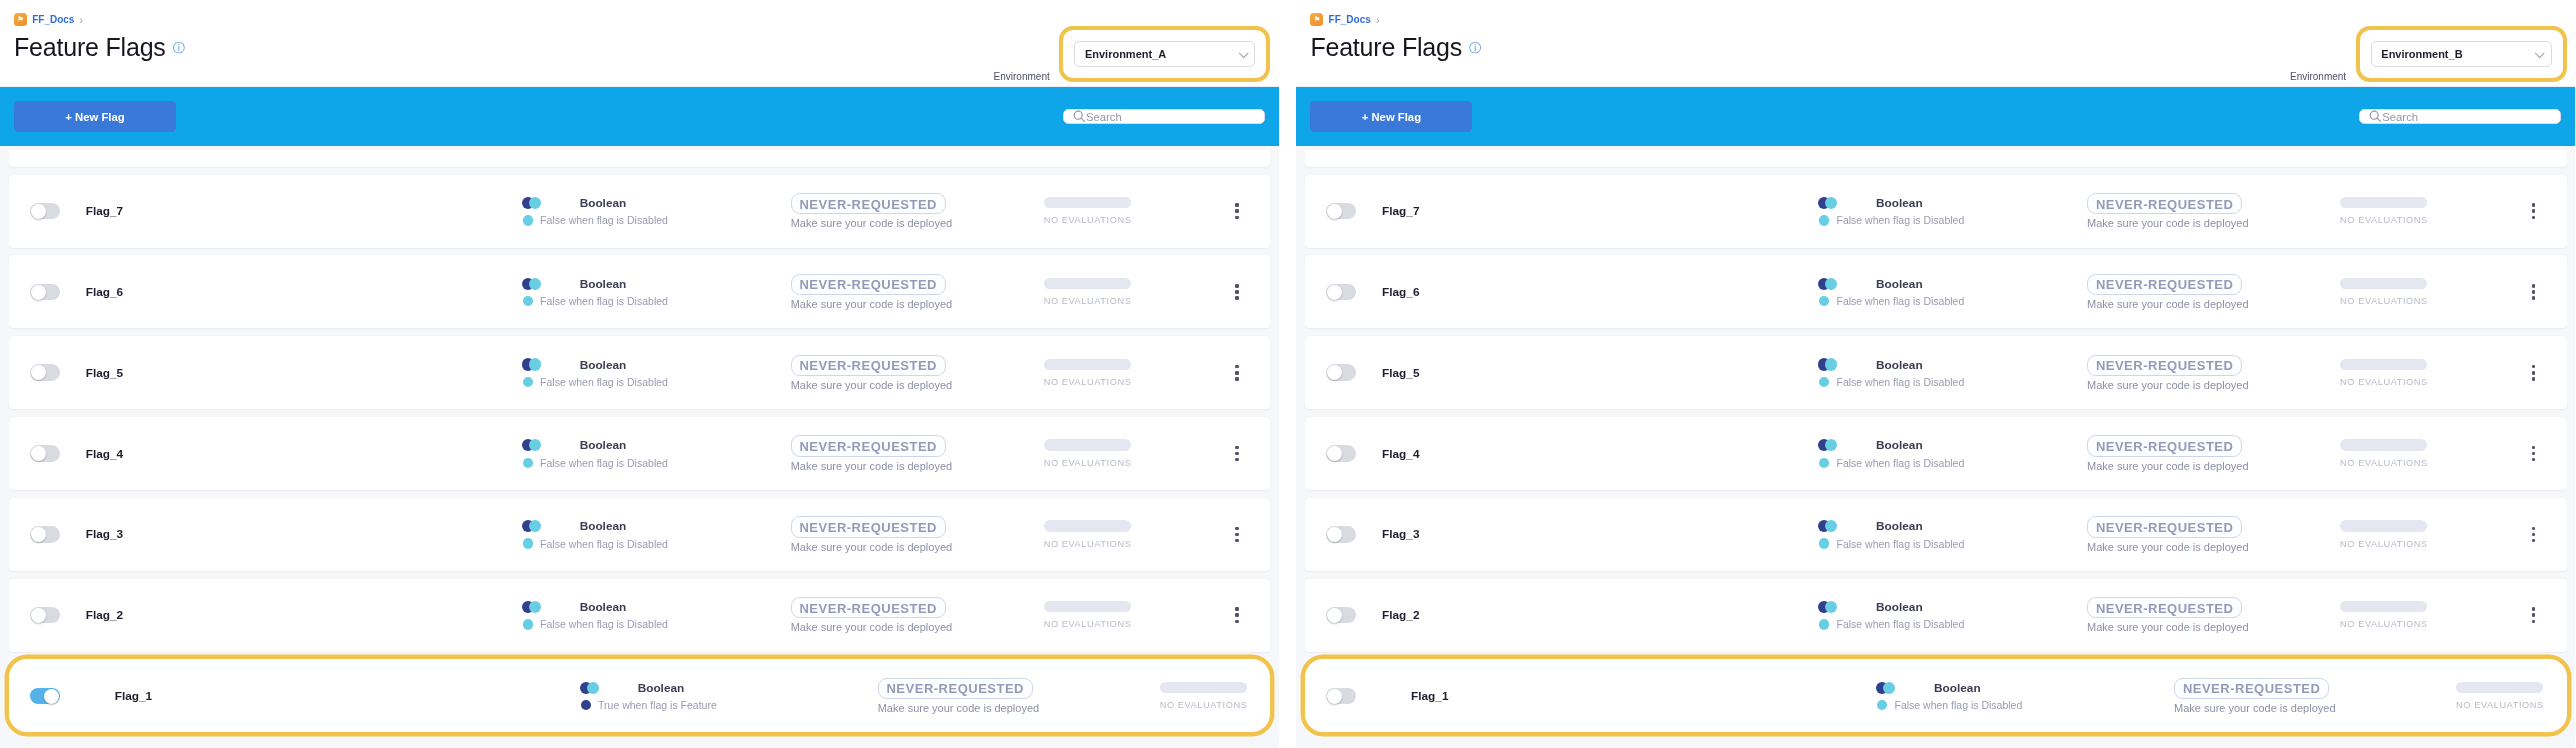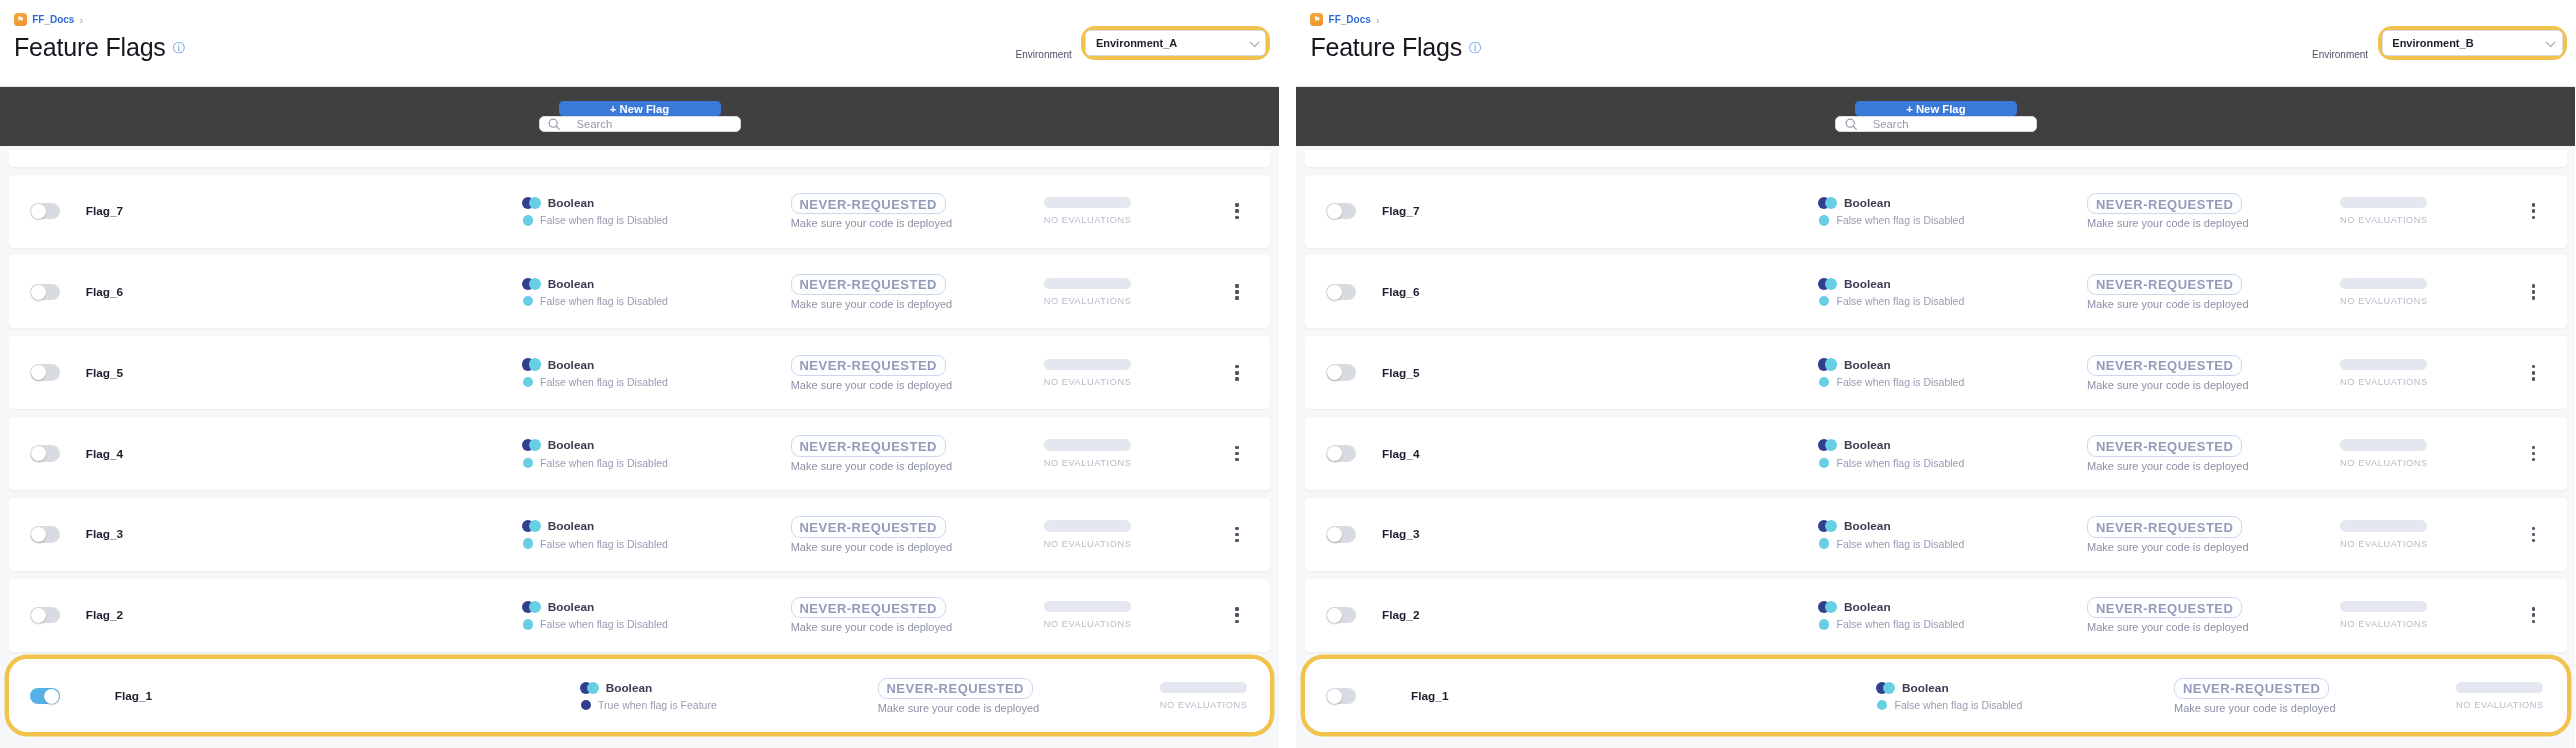--- a/index.html
+++ b/index.html
@@ -16,35 +16,35 @@
     background: linear-gradient(160deg,#f8ab42,#ee8f2c); color: #fff;
     font-size: 7.8px; line-height: 13px; text-align: center; display:inline-block; }
   .bc-link { color: #2f6cd9; font-size: 10px; font-weight: 700; cursor: pointer; }
   .bc-sep { color: #9a9ca8; font-size: 10.5px; }
   .page-title-row { display: flex; align-items: center; gap: 7px; margin-top: 6.1px; }
   .page-title { font-size: 25px; font-weight: 400; color: #17171f; letter-spacing: -0.2px; }
   .info-icon { color: #4a90e2; font-size: 12.2px; line-height: 12.2px; cursor: pointer; }
 
   .env-block { position: absolute; top: 26px; right: 8.7px; display: flex; align-items: flex-end; }
   .env-label { font-size: 10px; color: #4e5166; margin-right: 9.6px; }
-  .env-ring { border: 4.4px solid #f1c24c; border-radius: 14px; padding: 0; background: #fff; }
+  .env-ring { border: 4.4px solid #f1c24c; border-radius: 14px; padding: 11px; background: #fff; }
   .env-select { width: 181px; height: 26px; background: #fff; border: 0.9px solid #d8dade;
     border-radius: 5.2px; display: flex; align-items: center; justify-content: space-between;
     padding: 0 8.7px 0 9.6px; cursor: pointer; }
   .env-value { font-size: 11px; color: #1e1f2b; font-weight: 600; }
   .chev { width: 7px; height: 7px; border-right: 1.4px solid #98a0ac; border-bottom: 1.4px solid #98a0ac;
     transform: rotate(45deg) translateY(-1.7px); }
 
   
   .toolbar { display: flex; align-items: center; justify-content: space-between;
-    padding: 14px 14px; background: #404040; height: 59px; flex-direction: column; }
+    padding: 14px 14px; background: #0ea5e9; height: 59px; }
   .new-flag-btn { width: 162px; height: 31px; background: #3b79d8; border: none; border-radius: 4.4px;
     color: #fff; font-size: 11.3px; font-weight: 700; cursor: pointer; font-family: inherit; }
-  .search-box { width: 202px; height: 30px; border: 0.9px solid #dadce3; border-radius: 5.2px;
-    background: #fff; display: flex; align-items: center; padding: 0 8.7px; gap: 16px; }
+  .search-box { width: 202px; height: 15px; border: 0.9px solid #dadce3; border-radius: 5.2px;
+    background: #fff; display: flex; align-items: center; padding: 0 8.7px; gap: 1px; }
   .search-box svg { flex: 0 0 auto; }
   .search-input { border: none; outline: none; width: 100%; font-size: 11.3px; color: #3a3d50;
     font-family: inherit; background: transparent; }
   .search-input::placeholder { color: #9597a8; }
 
   
   .list { background: #f6f7f9; padding: 3.5px 8.7px 8.7px 8.7px; min-height: 602px; }
   .row-sliver { height: 17.4px; background: #fff; border-radius: 0 0 4.4px 4.4px; margin-bottom: 7.8px;
     box-shadow: 0 0.9px 1.7px rgba(40,41,61,0.05); }
   .flag-row { background: #fff; border-radius: 4.4px; height: 73px; margin-bottom: 7.8px;
@@ -59,21 +59,21 @@
   .toggle.on { background: #55b2e8; }
   .toggle.on .knob { left: 14px; }
 
   .cell-name { font-size: 11.8px; font-weight: 600; color: #1e1f2e; }
 
   .line1 { display: flex; align-items: center; gap: 7px; }
   .bool-icon { position: relative; width: 19px; height: 12.2px; display: inline-block; }
   .bool-icon i { position: absolute; width: 12.2px; height: 12.2px; border-radius: 50%; top: 0; }
   .bool-icon .navy { left: 0; background: #323f8d; }
   .bool-icon .sky  { left: 7px; background: #67cee4; }
-  .type-label { font-size: 11.8px; color: #3b3e52; font-weight: 600; }
+  .type-label { font-size: 11.8px; color: #3b3e52; font-weight: 600; margin-left: 32px; }
   .line2 { display: flex; align-items: center; gap: 7px; margin-top: 4.4px; padding-left: 0.9px; }
   .dot { width: 10.5px; height: 10.5px; border-radius: 50%; display: inline-block; }
   .dot.sky { background: #67cee4; }
   .dot.navy { background: #323f8d; }
   .variation-label { font-size: 10.5px; color: #999bb1; }
 
   .badge { display: inline-block; border: 0.9px solid #ccd7ee; background: #fdfeff; border-radius: 8.7px;
     padding: 2.6px 7.8px 1.7px; font-size: 13px; font-weight: 700; letter-spacing: 0.5px; color: #949bb8; }
   .msg { margin-top: 3px; font-size: 11px; color: #8d90a5; }
 

